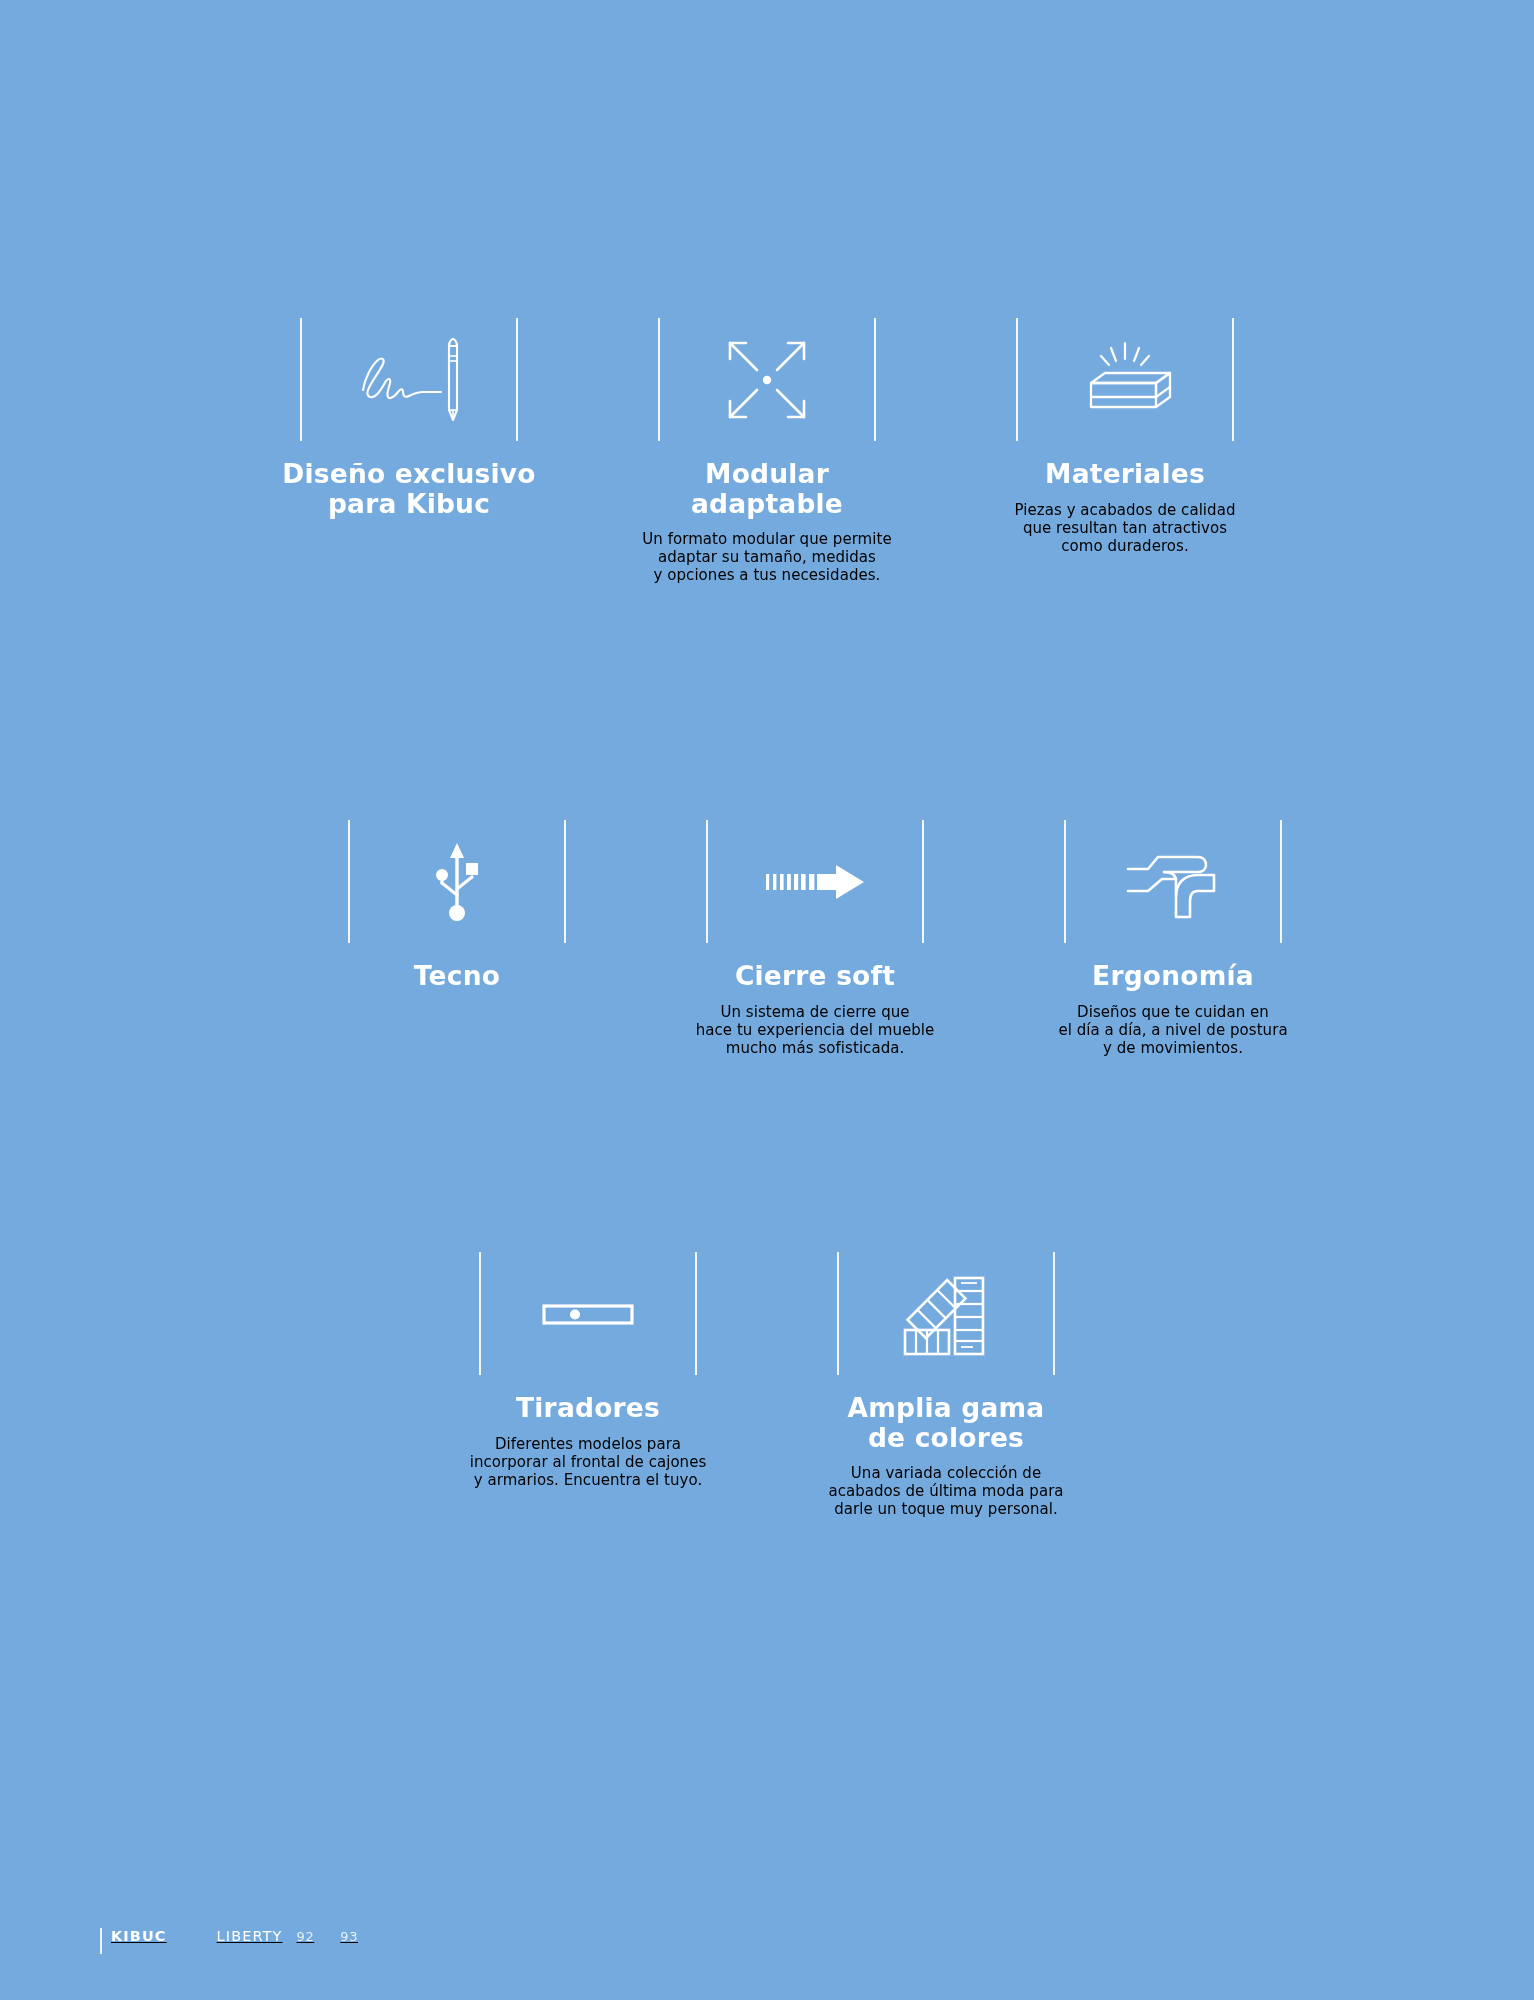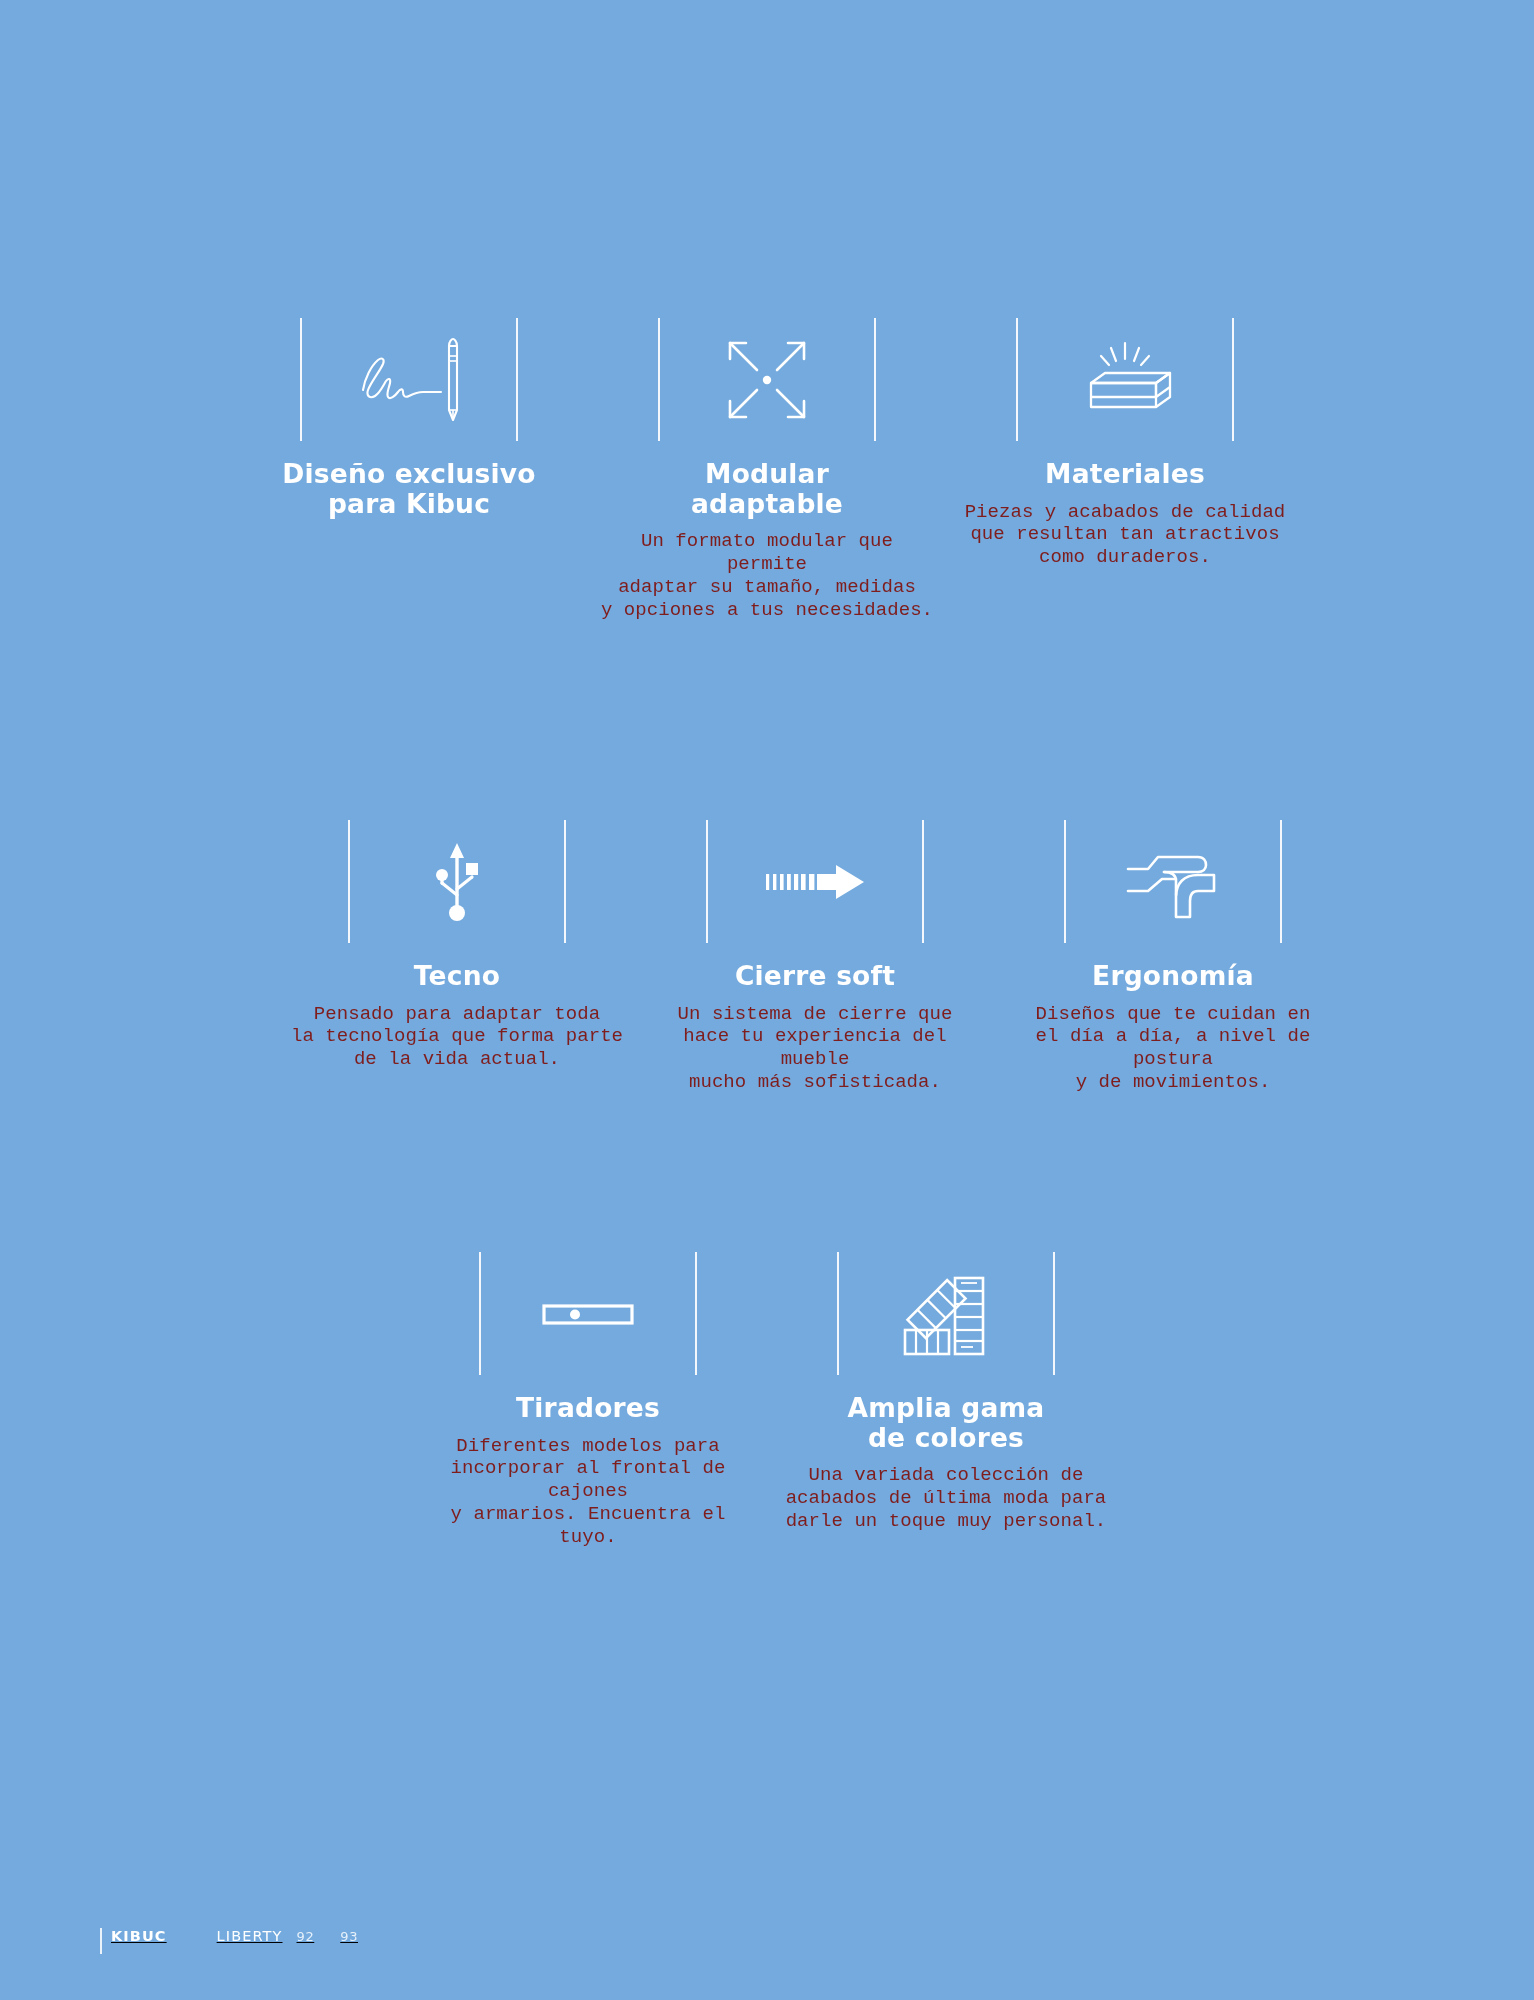--- a/index.html
+++ b/index.html
@@ -75,28 +75,27 @@
   .card-title {
     color: #ffffff;
     font-size: 26.5px;
     line-height: 1.12;
     font-weight: 600;
     letter-spacing: .2px;
     margin: 0 0 12px 0;
     white-space: pre-line;
   }
   .card-body {
-    color: #7f1d1d;
-    font-size: 19px;
+    color: #000000;
+    font-size: 15px;
     line-height: 1.2;
     font-weight: 400;
     margin: 0;
     white-space: pre-line;
     letter-spacing: .05px;
-    font-family: Liberation Mono, monospace;
   }
 
   
   .card.two-line .icon-frame { margin-bottom: 18px; }
 
   
   .footer {
     position: absolute;
     left: 100px;
     bottom: 46px;
@@ -224,23 +223,20 @@
 
           <path d="M29 56 L14 44" stroke="#ffffff" stroke-width="3.2" stroke-linecap="round"></path>
           <path d="M14 44 L14 40" stroke="#ffffff" stroke-width="3.2" stroke-linecap="round"></path>
           <circle cx="14" cy="36" r="6" fill="#ffffff"></circle>
 
           <path d="M29 50 L44 38" stroke="#ffffff" stroke-width="3.2" stroke-linecap="round"></path>
           <rect x="38" y="24" width="12" height="12" fill="#ffffff"></rect>
         </svg>
       </div>
       <h3 class="card-title">Tecno</h3>
-      <p class="card-body">Pensado para adaptar toda
-la tecnología que forma parte
-de la vida actual.</p>
     </div>
 
     <div class="card">
       <div class="icon-frame">
         <svg class="glyph" width="102" height="40" viewBox="0 0 102 40" fill="none" xmlns="http://www.w3.org/2000/svg">
 
           <rect x="2" y="12" width="3.2" height="16" fill="#ffffff"></rect>
           <rect x="9" y="12" width="3.4" height="16" fill="#ffffff"></rect>
           <rect x="16" y="12" width="3.6" height="16" fill="#ffffff"></rect>
           <rect x="23" y="12" width="3.8" height="16" fill="#ffffff"></rect>

